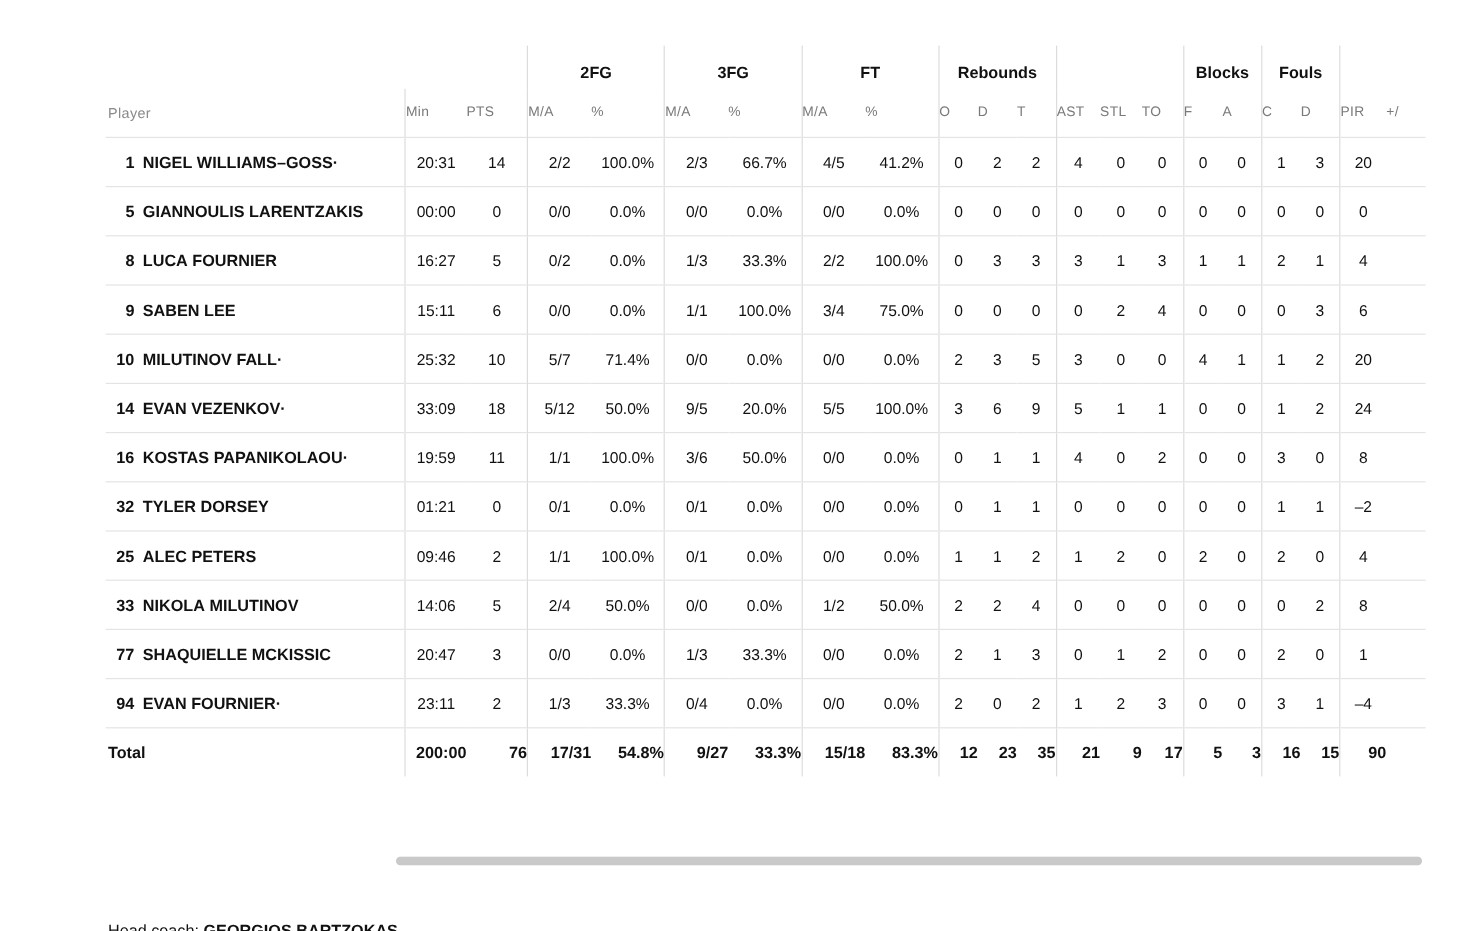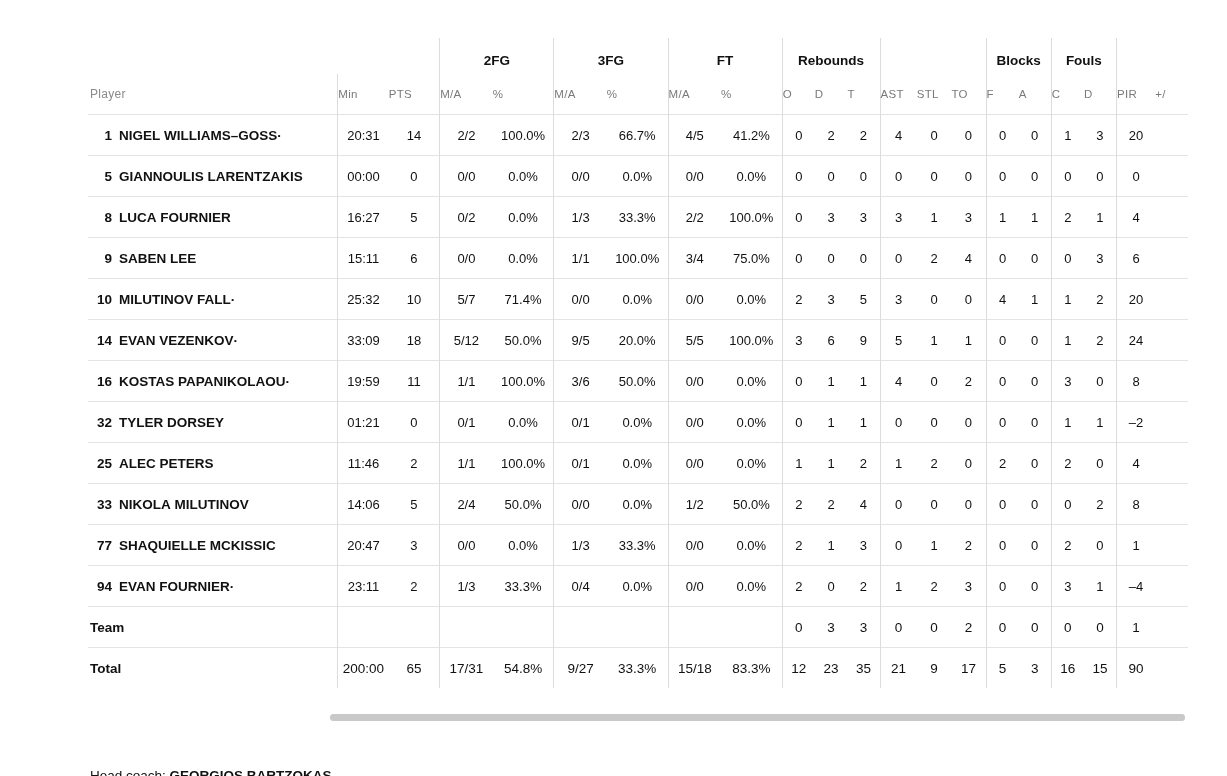--- a/index.html
+++ b/index.html
@@ -92,21 +92,21 @@
     height: 40px;
     font-size: 13.5px;
     text-align: center;
     border-top: 1px solid #e4e4e4;
   }
   tr.team-row td.name-cell, tr.total-row td.name-cell {
     text-align: left;
     padding-left: 2px;
     font-weight: bold;
   }
-  tr.total-row td { font-weight: normal; }
+  tr.total-row td { font-weight: bold; text-align: right; }
   tr.total-row td.name-cell { font-weight: bold; }
 
   .mono-num { font-variant-numeric: tabular-nums; }
 
   .scrollbar-track {
     position: absolute;
     left: 330px;
     top: 676px;
     width: 855px;
     height: 7px;
@@ -380,21 +380,21 @@
           <td class="mono-num">0</td>
           <td class="mono-num sep-l">0</td>
           <td class="mono-num">0</td>
           <td class="mono-num sep-l">1</td>
           <td class="mono-num">1</td>
           <td class="mono-num sep-l">–2</td>
           <td class="mono-num"></td>
         </tr>
         <tr class="player-row">
           <td class="name-cell"><span class="jersey">25</span><span class="first-name">ALEC</span> <span class="last-name">PETERS</span><span class="dot"></span></td>
-          <td class="mono-num sep-l">11:46</td>
+          <td class="mono-num sep-l">09:46</td>
           <td class="mono-num">2</td>
           <td class="mono-num sep-l">1/1</td>
           <td class="mono-num">100.0%</td>
           <td class="mono-num sep-l">0/1</td>
           <td class="mono-num">0.0%</td>
           <td class="mono-num sep-l">0/0</td>
           <td class="mono-num">0.0%</td>
           <td class="mono-num sep-l">1</td>
           <td class="mono-num">1</td>
           <td class="mono-num">2</td>
@@ -470,47 +470,24 @@
           <td class="mono-num sep-l">1</td>
           <td class="mono-num">2</td>
           <td class="mono-num">3</td>
           <td class="mono-num sep-l">0</td>
           <td class="mono-num">0</td>
           <td class="mono-num sep-l">3</td>
           <td class="mono-num">1</td>
           <td class="mono-num sep-l">–4</td>
           <td class="mono-num"></td>
         </tr>
-        <tr class="team-row">
-          <td class="name-cell">Team</td>
-          <td class="mono-num sep-l"></td>
-          <td class="mono-num"></td>
-          <td class="mono-num sep-l"></td>
-          <td class="mono-num"></td>
-          <td class="mono-num sep-l"></td>
-          <td class="mono-num"></td>
-          <td class="mono-num sep-l"></td>
-          <td class="mono-num"></td>
-          <td class="mono-num sep-l">0</td>
-          <td class="mono-num">3</td>
-          <td class="mono-num">3</td>
-          <td class="mono-num sep-l">0</td>
-          <td class="mono-num">0</td>
-          <td class="mono-num">2</td>
-          <td class="mono-num sep-l">0</td>
-          <td class="mono-num">0</td>
-          <td class="mono-num sep-l">0</td>
-          <td class="mono-num">0</td>
-          <td class="mono-num sep-l">1</td>
-          <td class="mono-num"></td>
-        </tr>
         <tr class="total-row">
           <td class="name-cell">Total</td>
           <td class="mono-num sep-l">200:00</td>
-          <td class="mono-num">65</td>
+          <td class="mono-num">76</td>
           <td class="mono-num sep-l">17/31</td>
           <td class="mono-num">54.8%</td>
           <td class="mono-num sep-l">9/27</td>
           <td class="mono-num">33.3%</td>
           <td class="mono-num sep-l">15/18</td>
           <td class="mono-num">83.3%</td>
           <td class="mono-num sep-l">12</td>
           <td class="mono-num">23</td>
           <td class="mono-num">35</td>
           <td class="mono-num sep-l">21</td>

